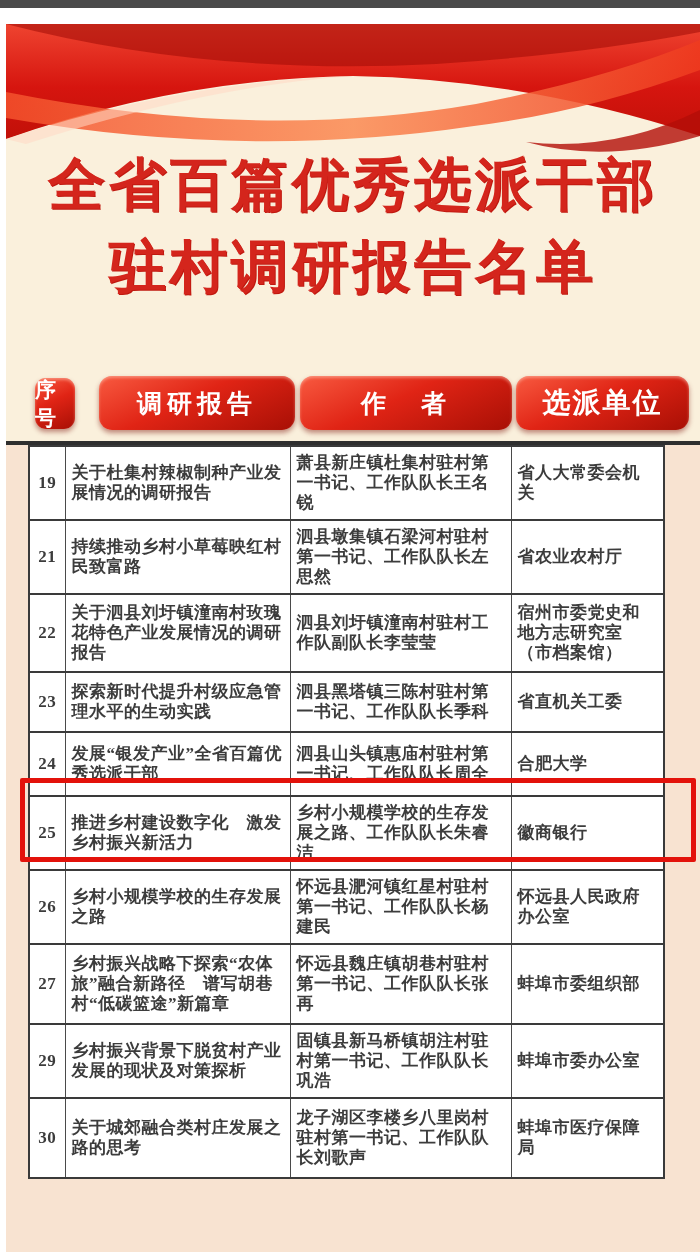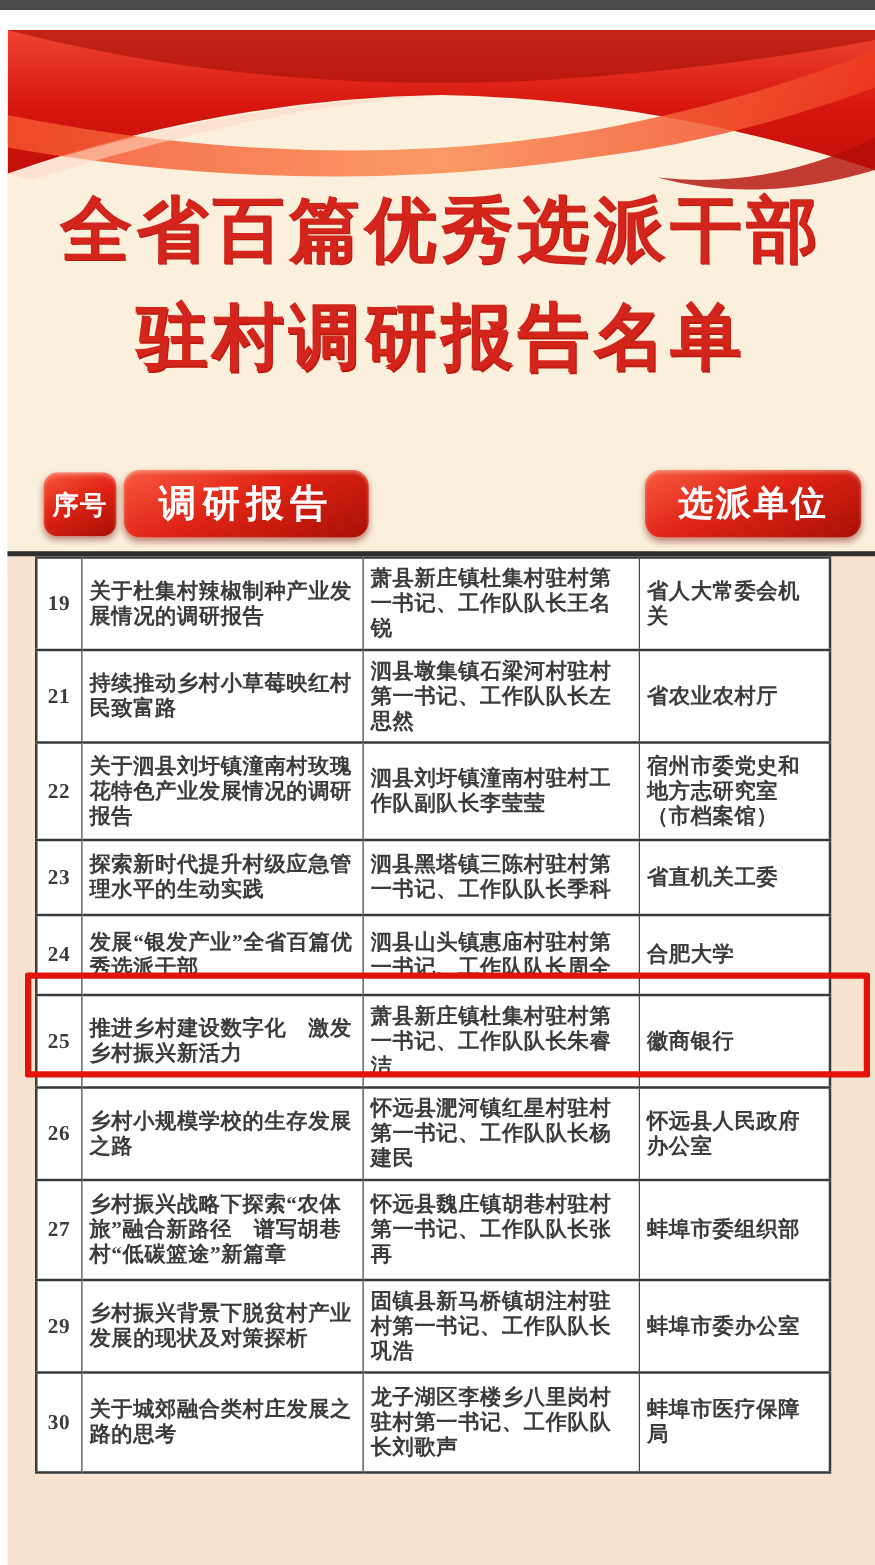--- a/index.html
+++ b/index.html
@@ -17,32 +17,32 @@
     background:#faf0dc;overflow:hidden;padding-left:12px;
   }
   .banner svg{position:absolute;left:0;top:0;}
   .cal-line{
     position:absolute;left:0;width:694px;text-align:center;
     color:#d4251c;font-weight:900;font-size:57px;line-height:74px;
     letter-spacing:4px;
     text-shadow:1px 1px 0 #c01910;
   }
   .cal1{top:124px;}
-  .cal2{top:210px;}
+  .cal2{top:210px;font-family:Liberation Mono, monospace;}
 
   
   .hbtn{
     position:absolute;top:352px;height:54px;border-radius:13px;
     background:linear-gradient(155deg,#f85a40 0%,#e02415 45%,#a80f05 100%);
     box-shadow:0 3px 5px rgba(120,10,5,.45), inset 0 2px 3px rgba(255,200,180,.5);
     color:#ffffff;font-family:"Liberation Sans","DejaVu Sans",sans-serif;
     font-weight:bold;display:flex;align-items:center;justify-content:center;
-    font-size:30px;letter-spacing:5px;
+    font-size:25px;letter-spacing:5px;
   }
-  .hbtn-no{left:29px;width:58px;height:51px;top:354px;font-size:21px;letter-spacing:1px;border-radius:11px;}
+  .hbtn-no{left:29px;width:40px;height:51px;top:354px;font-size:21px;letter-spacing:1px;border-radius:11px;}
   .hbtn-report{left:93px;width:196px;}
   .hbtn-author{left:294px;width:212px;}
   .hbtn-unit{left:510px;width:173px;font-size:28px;letter-spacing:2px;}
 
   
   .table-section{
     position:absolute;left:6px;top:441px;width:694px;height:811px;
     background:#f8e3d1;border-top:4px solid #2f2f2f;box-sizing:border-box;
   }
   table.report{
@@ -102,20 +102,21 @@
       <path d="M0,115 Q170,58 347,52 Q200,62 20,120 Z" fill="#ffd9c4" opacity="0.55"></path>
 
       <path d="M694,112 Q600,140 520,118 Q610,128 694,86 Z" fill="#b30e07" opacity="0.8"></path>
     </svg>
 
     <div class="cal-line cal1">全省百篇优秀选派干部</div>
     <div class="cal-line cal2">驻村调研报告名单</div>
 
     <div class="hbtn hbtn-no">序号</div>
     <div class="hbtn hbtn-report">调研报告</div>
+    <div class="hbtn hbtn-author">作　者</div>
     <div class="hbtn hbtn-unit">选派单位</div>
   </div>
 
   <div class="table-section">
     <table class="report">
       <colgroup>
         <col style="width:36px">
           <col style="width:225px">
         <col style="width:221px">
           <col style="width:153px">
@@ -147,21 +148,21 @@
   </tr>
           <tr style="height: 64px;">
     <td class="c-no">24</td>
     <td class="c-report">发展“银发产业”全省百篇优秀选派干部</td>
     <td class="c-author">泗县山头镇惠庙村驻村第一书记、工作队队长周全</td>
     <td class="c-unit">合肥大学</td>
   </tr>
           <tr style="height: 62px;">
     <td class="c-no">25</td>
     <td class="c-report">推进乡村建设数字化　激发乡村振兴新活力</td>
-    <td class="c-author">萧县新庄镇杜集村驻村第一书记、工作队队长朱睿洁</td>
+    <td class="c-author">乡村小规模学校的生存发展之路、工作队队长朱睿洁</td>
     <td class="c-unit">徽商银行</td>
   </tr>
           <tr style="height: 66px;">
     <td class="c-no">26</td>
     <td class="c-report">乡村小规模学校的生存发展之路</td>
     <td class="c-author">怀远县淝河镇红星村驻村第一书记、工作队队长杨建民</td>
     <td class="c-unit">怀远县人民政府办公室</td>
   </tr>
           <tr style="height: 80px;">
     <td class="c-no">27</td>

